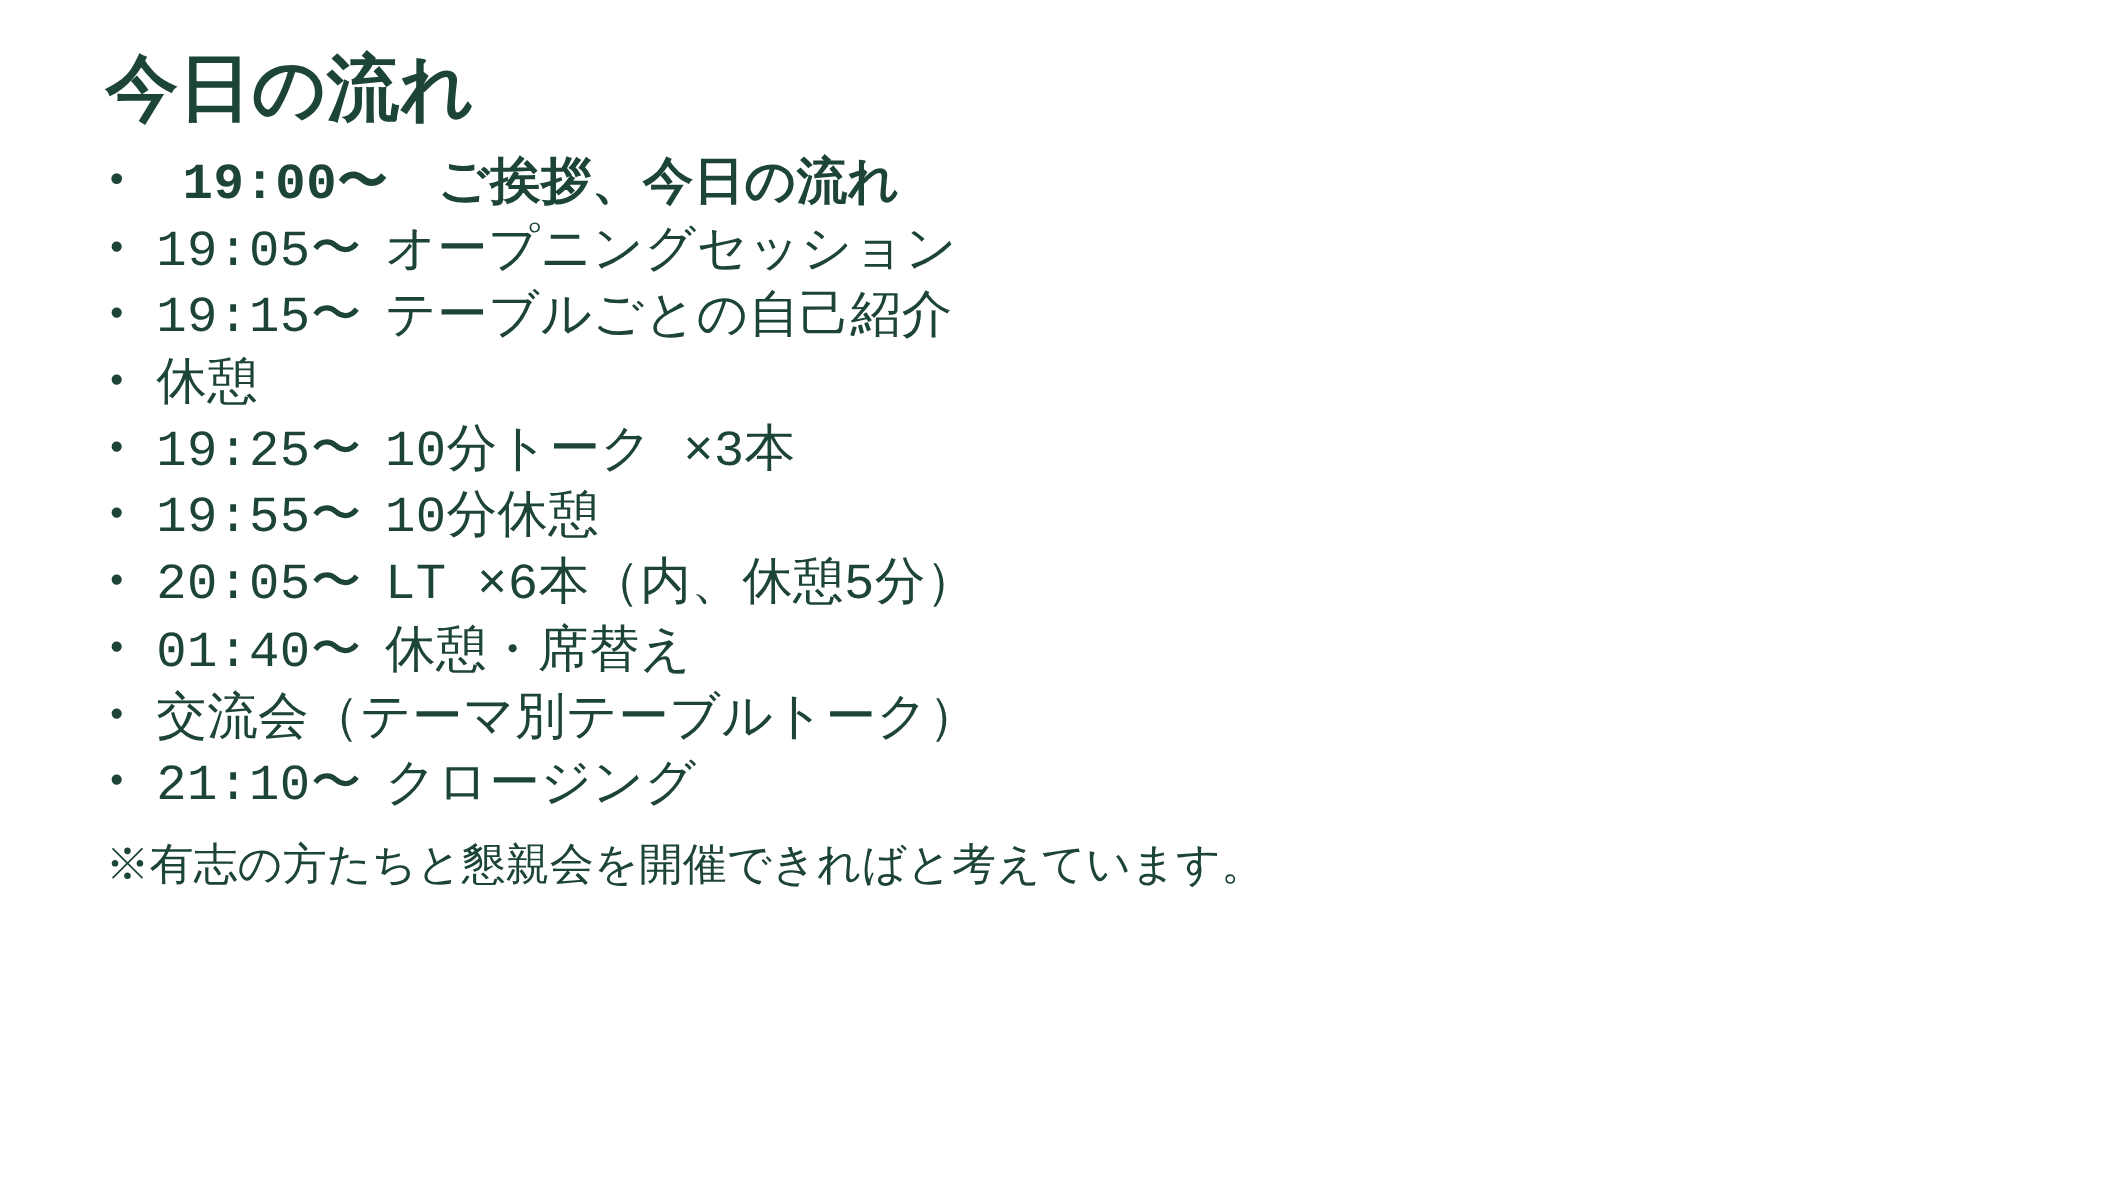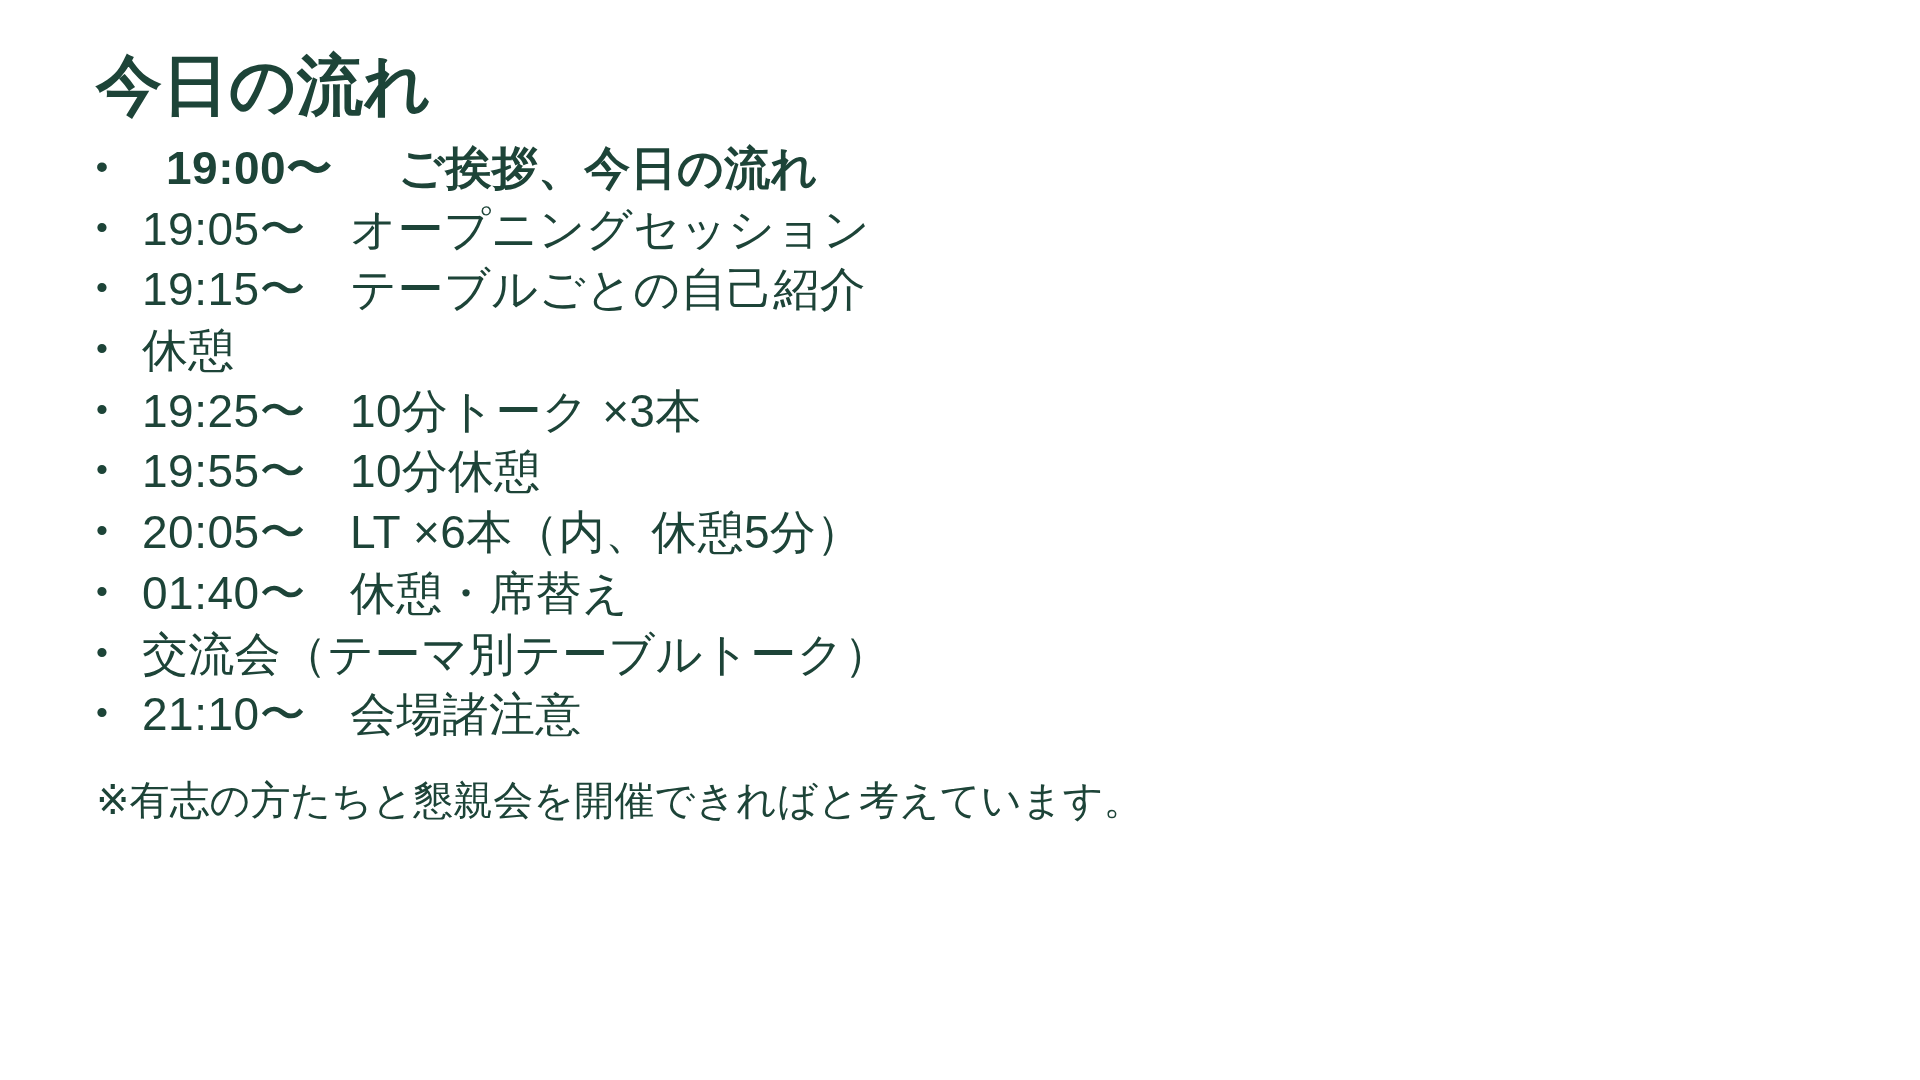--- a/index.html
+++ b/index.html
@@ -13,20 +13,21 @@
     font-family: "Liberation Sans", "DejaVu Sans", sans-serif;
     color: #1d4438;
     overflow: hidden;
   }
   .slide {
     position: relative;
     width: 1920px;
     height: 1080px;
     box-sizing: border-box;
     padding: 48px 60px 0 96px;
+    font-family: Liberation Mono, monospace;
   }
   .slide-title {
     font-size: 66px;
     font-weight: bold;
     line-height: 1.15;
     letter-spacing: 0.5px;
     color: #1d4438;
     margin: 0 0 14px 0;
   }
   .agenda-list {
@@ -61,21 +62,21 @@
   }
   .agenda-item.highlight {
     font-weight: bold;
   }
   .agenda-item.highlight .time,
   .agenda-item.highlight .label {
     font-weight: bold;
     margin-left: 24px;
   }
   .footnote {
-    margin-top: 28px;
+    margin-top: 18px;
     padding-left: 0;
     font-size: 40px;
     line-height: 1.35;
     color: #1d4438;
     white-space: nowrap;
   }
 </style>
 </head>
 <body>
 
@@ -122,18 +123,18 @@
         <span class="time">01:40〜</span>
         <span class="label">休憩・席替え</span>
       </li>
       <li class="agenda-item">
         <span class="bullet">•</span>
         <span class="label">交流会（テーマ別テーブルトーク）</span>
       </li>
       <li class="agenda-item">
         <span class="bullet">•</span>
         <span class="time">21:10〜</span>
-        <span class="label">会場諸注意</span>
+        <span class="label">クロージング</span>
       </li>
     </ul>
 
   <div class="footnote">※有志の方たちと懇親会を開催できればと考えています。</div>
 </div>
 
 </body></html>

